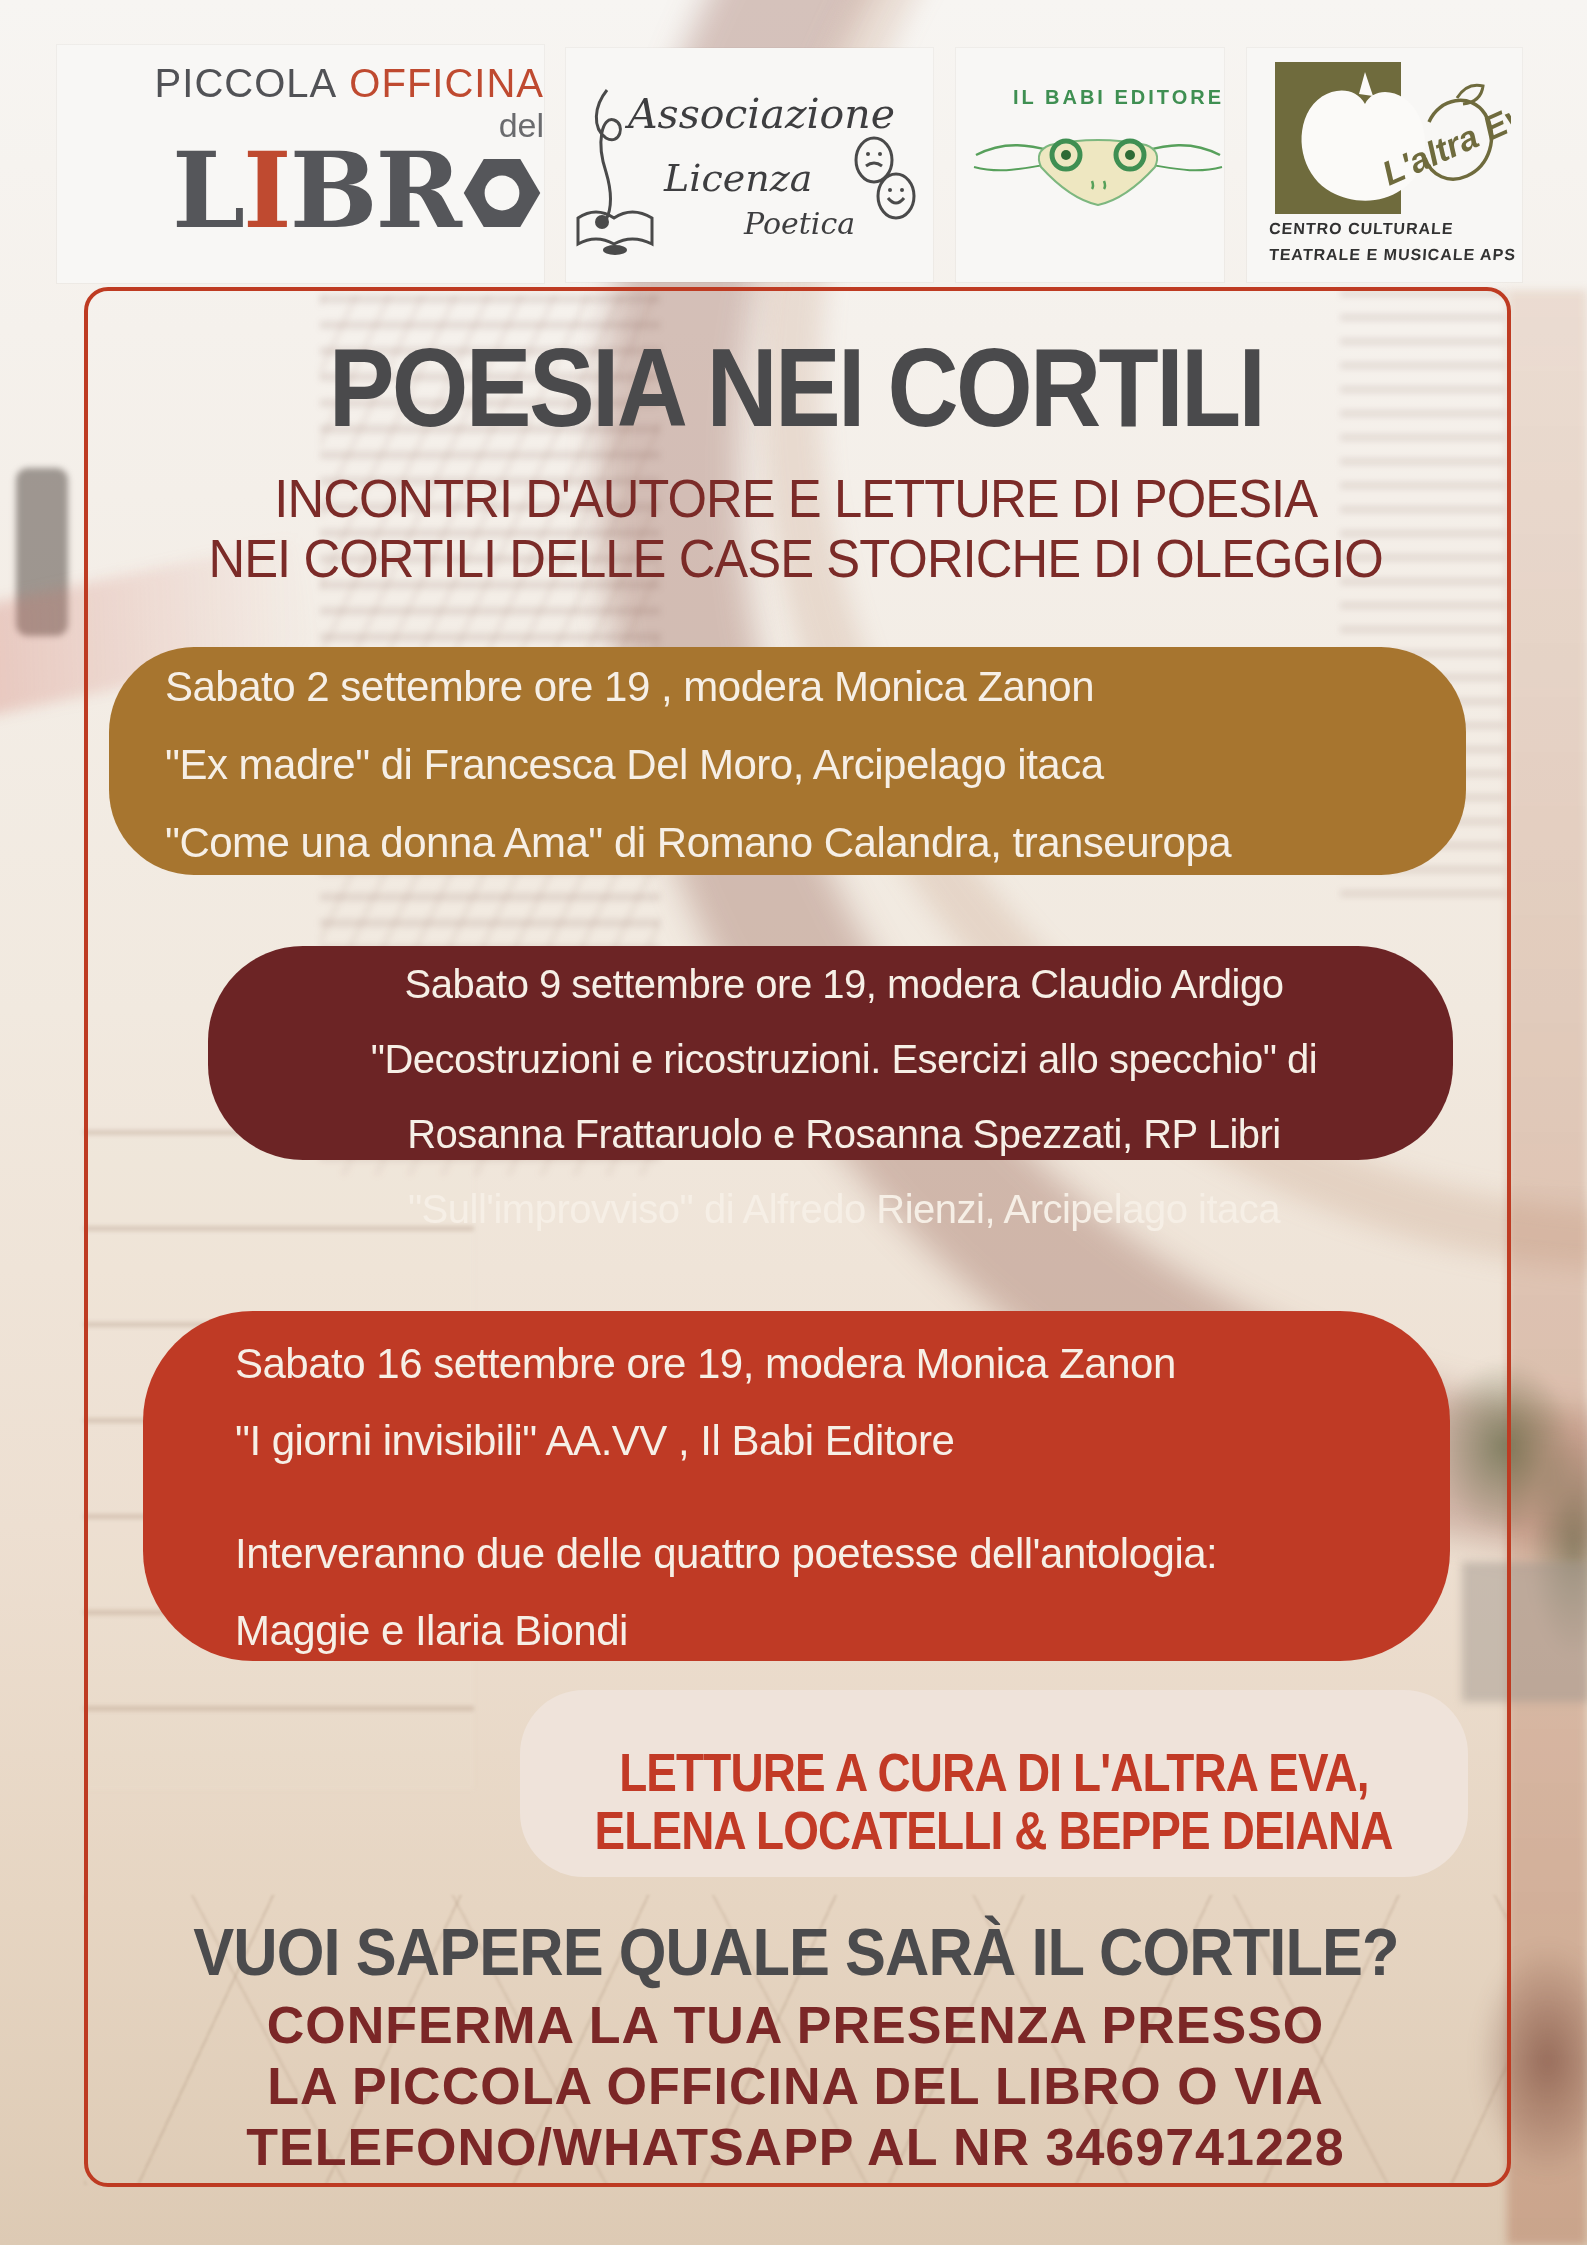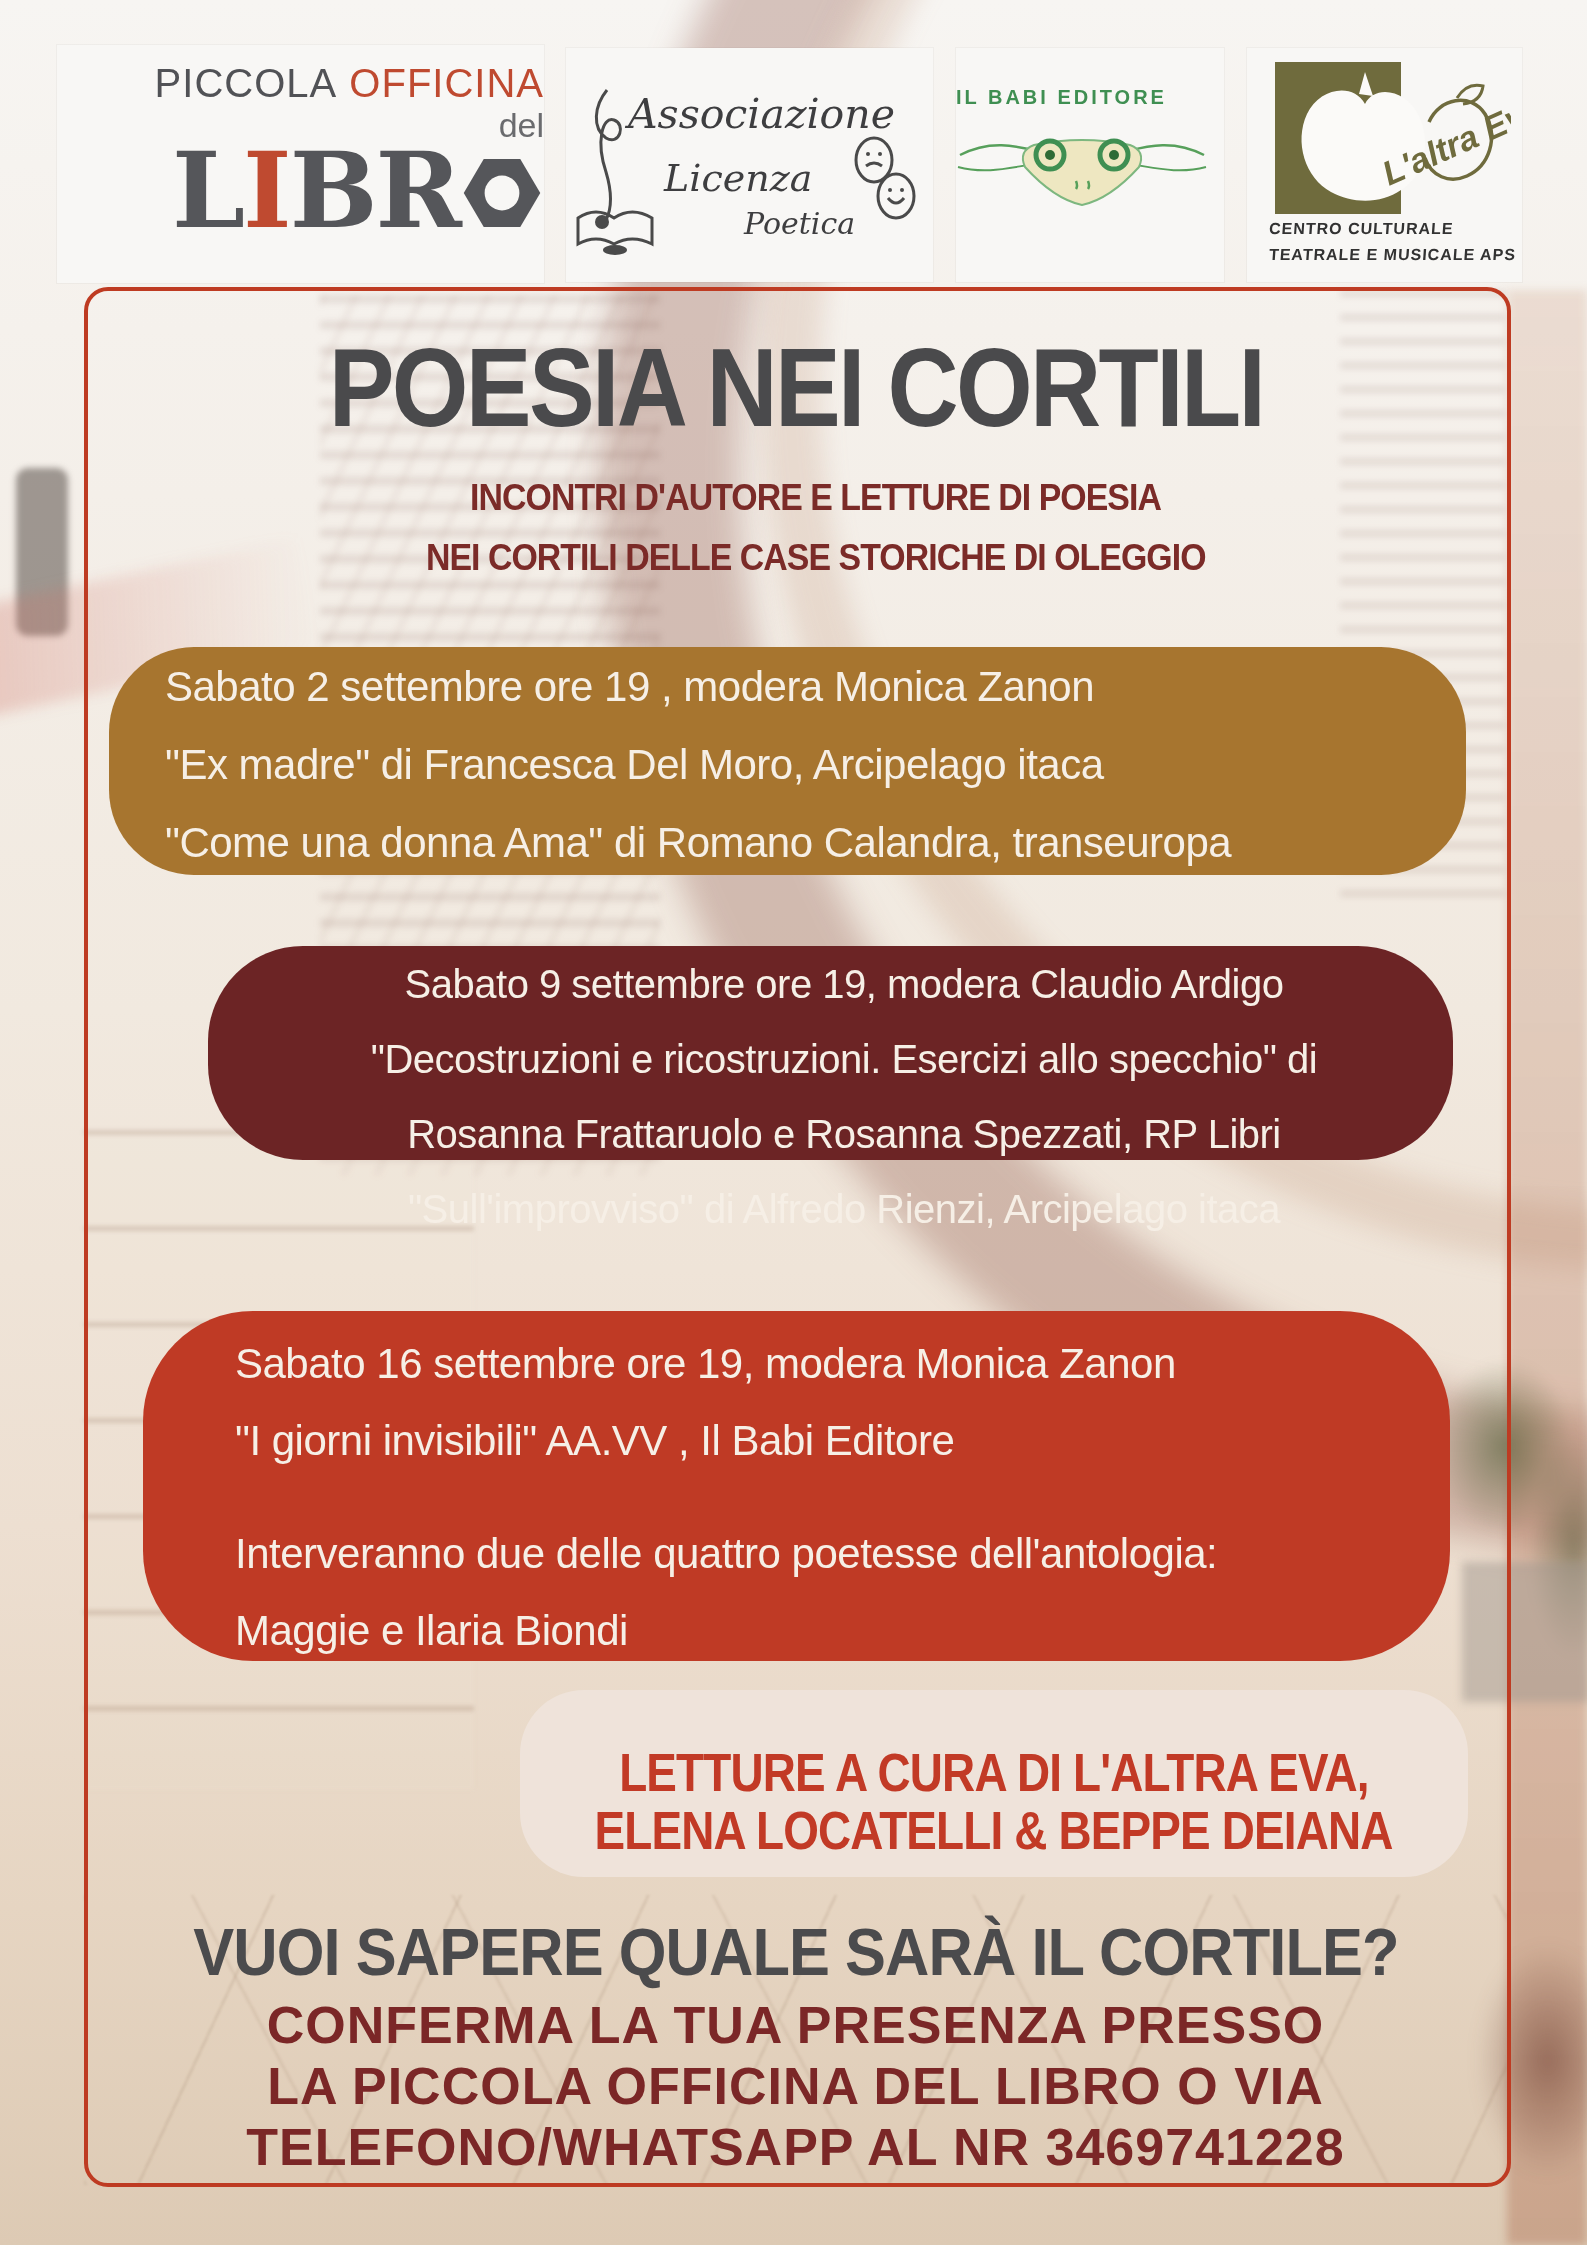--- a/index.html
+++ b/index.html
@@ -54,37 +54,37 @@
     line-height:1;color:#55565a;letter-spacing:-2px;white-space:nowrap;}
   .po-libro .red{color:#bf4a30;}
   .po-libro svg{vertical-align:-6px;}
 
   .card2{left:566px;top:48px;width:367px;height:234px;font-family:"DejaVu Serif",serif;font-style:italic;color:#3e3e40;}
   .c2-abs{position:absolute;white-space:nowrap;}
   .c2-l1{left:62px;top:42px;font-size:41px;}
   .c2-l2{left:98px;top:108px;font-size:38px;}
   .c2-l3{left:178px;top:158px;font-size:30px;}
 
-  .card3{left:956px;top:48px;width:268px;height:234px;text-align:left;}
+  .card3{left:956px;top:48px;width:268px;height:234px;text-align:right;}
   .babi-title{margin-top:38px;font-size:20px;font-weight:bold;letter-spacing:3px;color:#3f8f52;white-space:nowrap;}
 
   .card4{left:1247px;top:48px;width:275px;height:234px;}
   .ae-sub{position:absolute;left:22px;font-size:16px;font-weight:bold;letter-spacing:1px;color:#323232;
     font-family:"Liberation Sans",sans-serif;transform:skewX(-4deg);white-space:nowrap;}
   .ae-sub1{top:172px;} .ae-sub2{top:198px;}
 
   
   .frame{position:absolute;left:84px;top:287px;width:1419px;height:1892px;
     border:4px solid #be3b22;border-radius:24px;}
 
   
   .centerband{position:absolute;left:84px;width:1423px;text-align:center;}
   .squeeze{display:inline-block;transform:scaleX(var(--sx,0.9));transform-origin:center;white-space:nowrap;}
   .title{top:332px;font-size:112px;font-weight:bold;letter-spacing:-3px;color:#4a4a4c;line-height:1;}
-  .subtitle{top:468px;font-size:36px;font-weight:bold;letter-spacing:-1px;color:#7b2b28;line-height:60px;margin-left:20px;}
+  .subtitle{top:468px;font-size:54px;font-weight:normal;letter-spacing:-1px;color:#7b2b28;line-height:60px;}
 
   
   .evbox{position:absolute;color:#f6efe6;font-size:42px;letter-spacing:-0.5px;}
   .ev-line{margin:0;line-height:78px;white-space:nowrap;}
   .box1{left:109px;top:647px;width:1357px;height:228px;background:#a7752f;border-radius:85px;
     padding-left:56px;box-sizing:border-box;padding-top:1px;}
   .box2{left:208px;top:946px;width:1245px;height:214px;background:#6c2425;border-radius:95px;
     text-align:center;box-sizing:border-box;padding:1px 28px 0 55px;font-size:40px;}
   .box2 .ev-line{line-height:75px;}
   .box3{left:143px;top:1287px;width:1307px;height:350px;background:#bf3a25;border-radius:110px;

